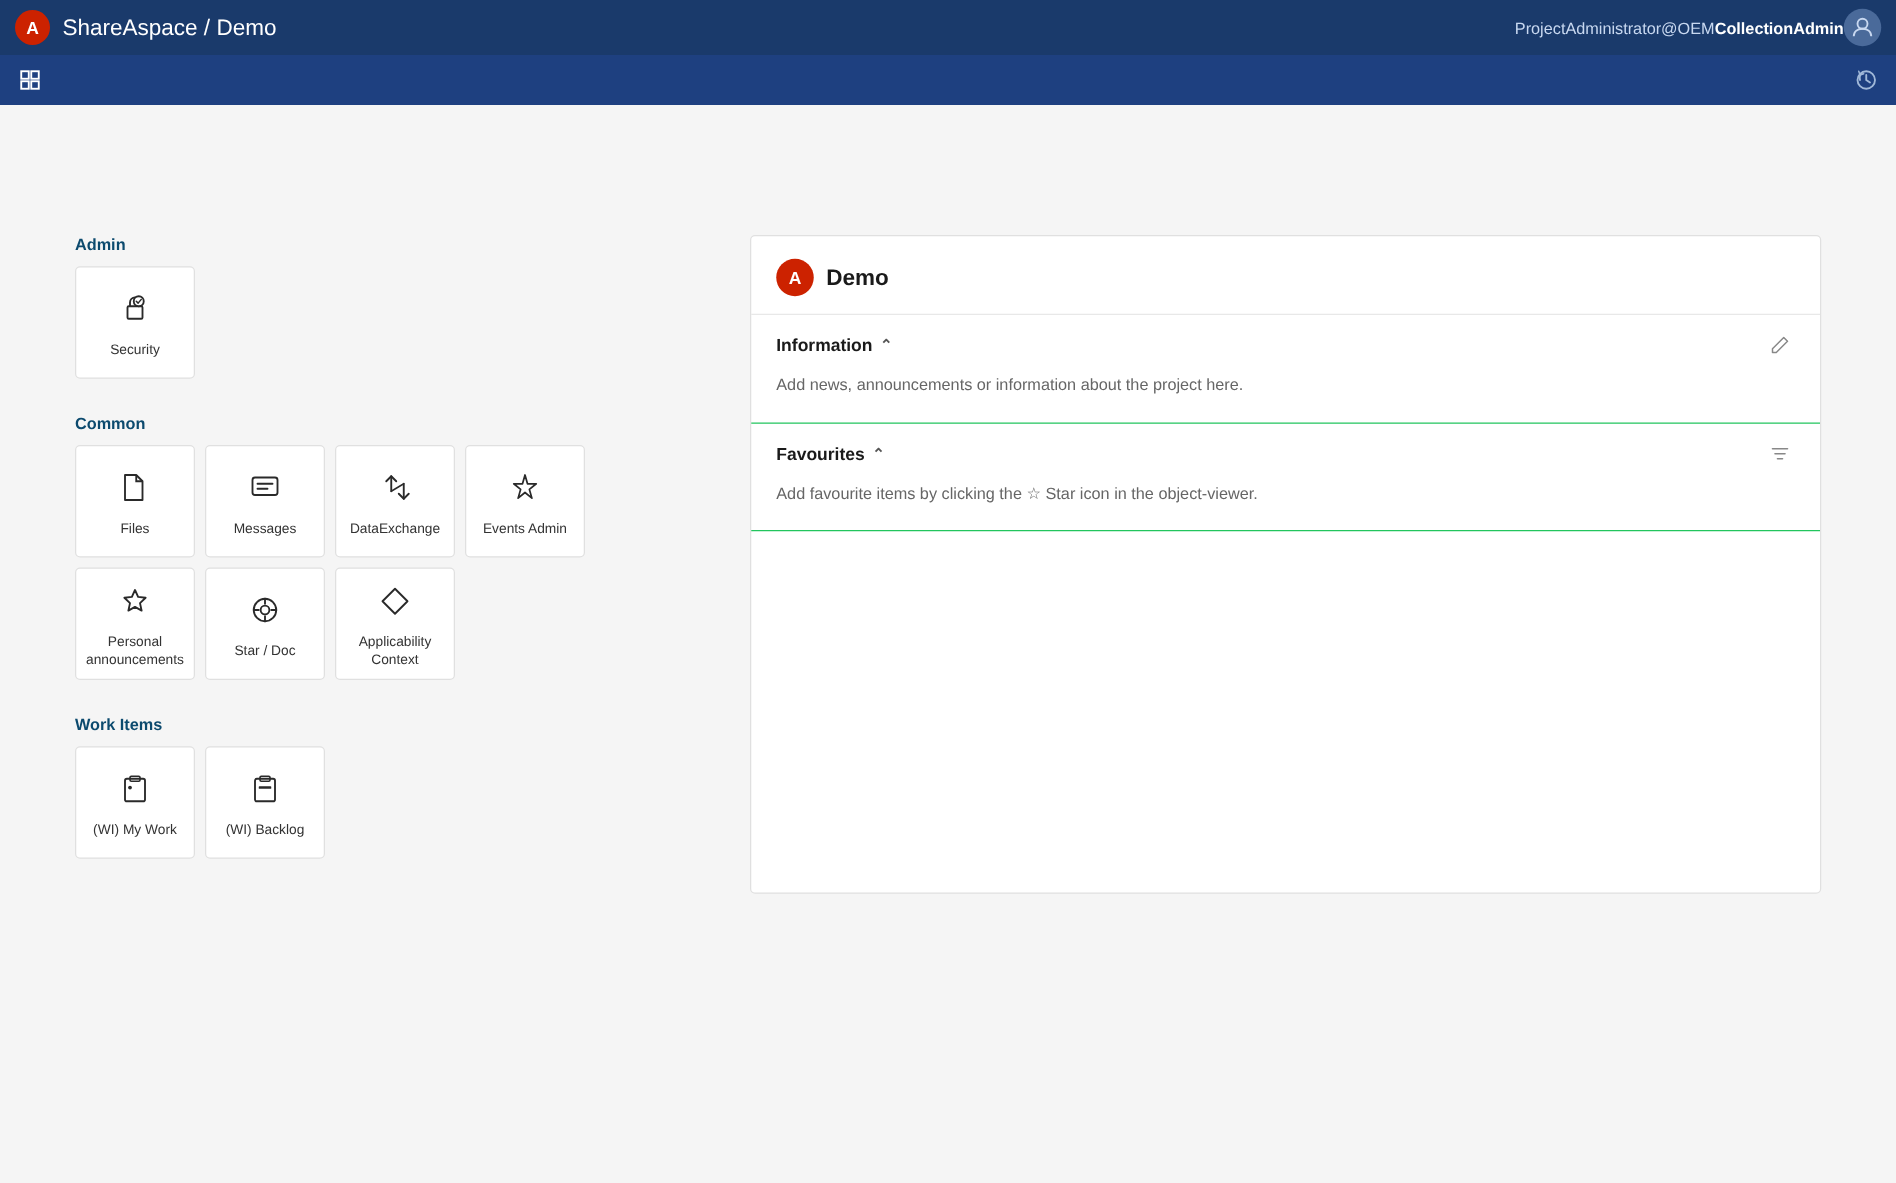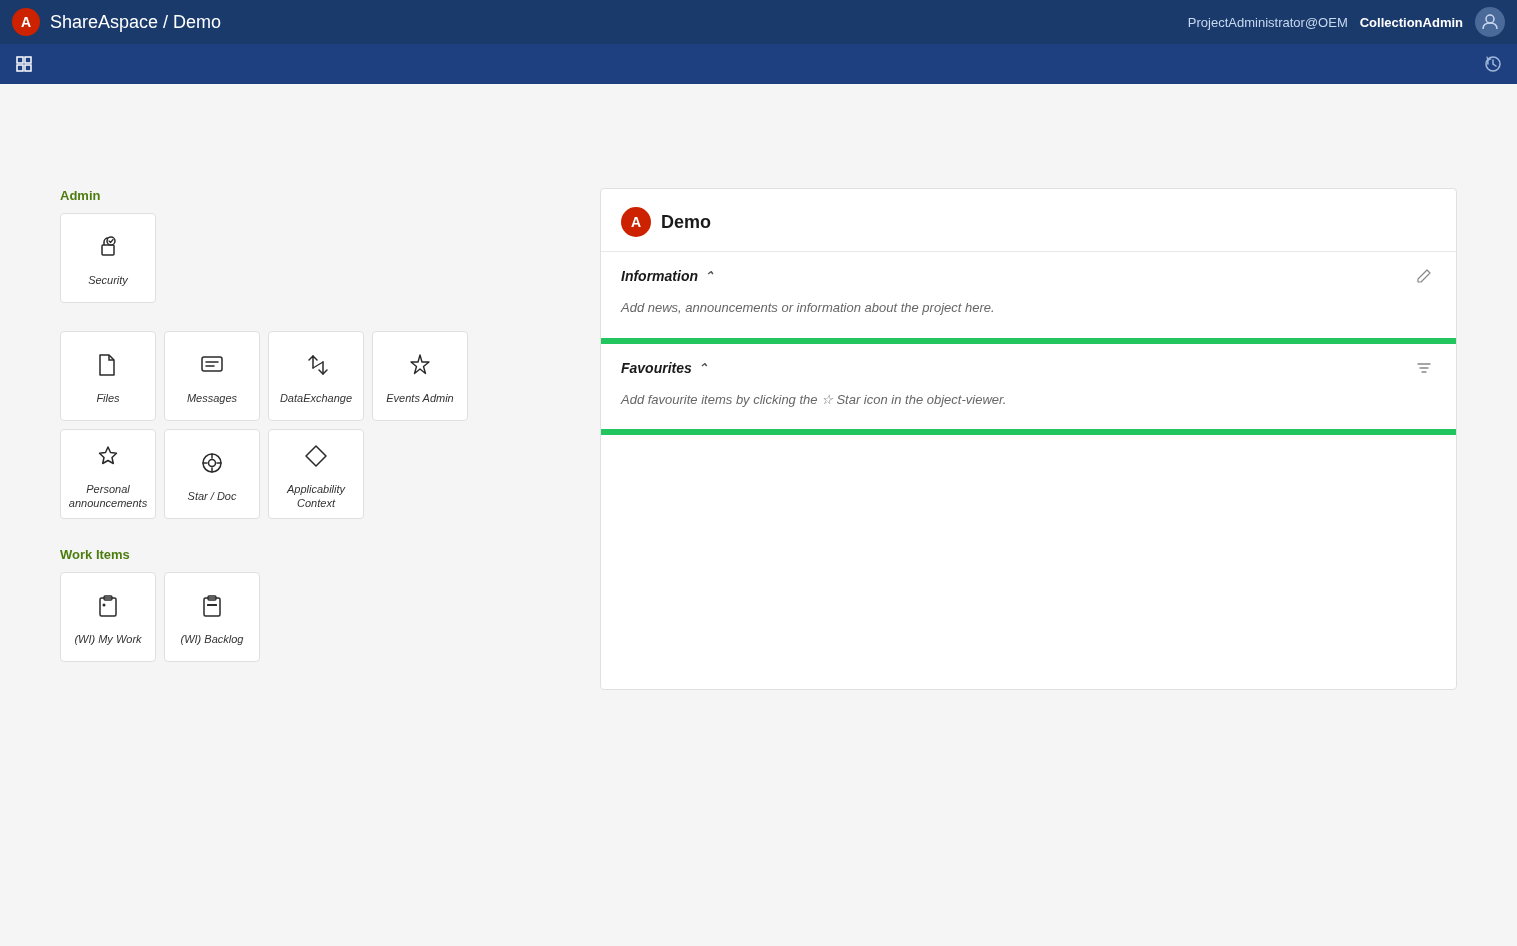--- a/index.html
+++ b/index.html
@@ -32,21 +32,20 @@
       font-size: 14px;
     }
     .brand-title {
       color: white;
       font-size: 18px;
       font-weight: 500;
     }
     .top-nav-right {
       display: flex;
       align-items: center;
-      gap: 12px;
     }
     .nav-user-label {
       color: #c8d8f0;
       font-size: 13px;
     }
     .nav-collection-label {
       color: white;
       font-size: 13px;
       font-weight: 600;
     }
@@ -90,34 +89,33 @@
     }
 
     
     .left-panel {
       flex: 0 0 500px;
     }
 
     .section-label {
       font-size: 13px;
       font-weight: 600;
-      color: #4d7c0f;
+      color: #0c4a6e;
       margin-bottom: 10px;
     }
 
     .tiles-section {
       margin-bottom: 28px;
     }
 
     .tiles-row {
       display: flex;
       flex-wrap: wrap;
       gap: 8px;
       margin-bottom: 8px;
-      font-style: italic;
     }
 
     .tile {
       width: 96px;
       height: 90px;
       background: white;
       border: 1px solid #e0e0e0;
       border-radius: 4px;
       display: flex;
       flex-direction: column;
@@ -167,23 +165,22 @@
       font-weight: bold;
       font-size: 14px;
     }
     .project-title {
       font-size: 18px;
       font-weight: 600;
       color: #1a1a1a;
     }
 
     .section-panel {
-      border-bottom: 6px solid #22c55e;
+      border-bottom: 1px solid #22c55e;
       padding: 14px 20px 20px;
-      font-style: italic;
     }
 
     .section-panel-header {
       display: flex;
       align-items: center;
       justify-content: space-between;
       margin-bottom: 12px;
     }
     .section-panel-title {
       font-size: 14px;
@@ -276,20 +273,21 @@
               <circle cx="19" cy="10" r="4" fill="white" stroke="#2a2a2a" stroke-width="1.5"></circle>
               <path d="M17 10l1.5 1.5L21 8.5" stroke="#2a2a2a" stroke-width="1.2" stroke-linecap="round" stroke-linejoin="round"></path>
             </svg>
           </div>
           <span class="tile-label">Security</span>
         </div>
       </div>
     </div>
 
     <div class="tiles-section">
+      <div class="section-label">Common</div>
       <div class="tiles-row">
 
         <div class="tile">
           <div class="tile-icon">
             <svg width="30" height="30" viewBox="0 0 30 30" fill="none">
               <path d="M7 5h9l5 5v15H7V5z" stroke="#2a2a2a" stroke-width="1.5" stroke-linejoin="round"></path>
               <path d="M16 5v5h5" stroke="#2a2a2a" stroke-width="1.5"></path>
             </svg>
           </div>
           <span class="tile-label">Files</span>

